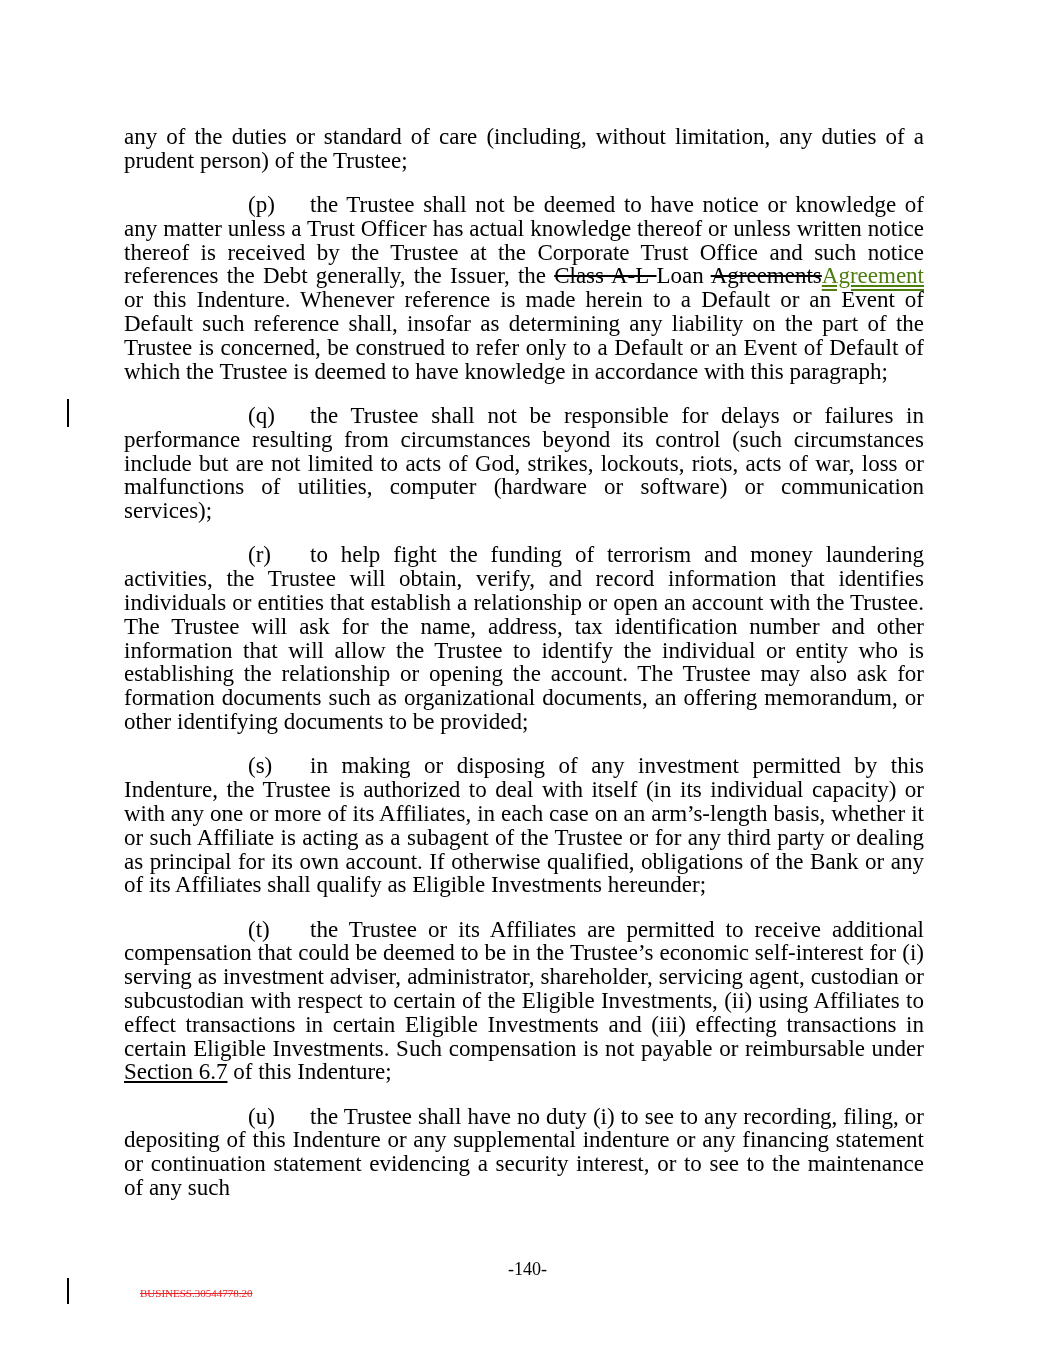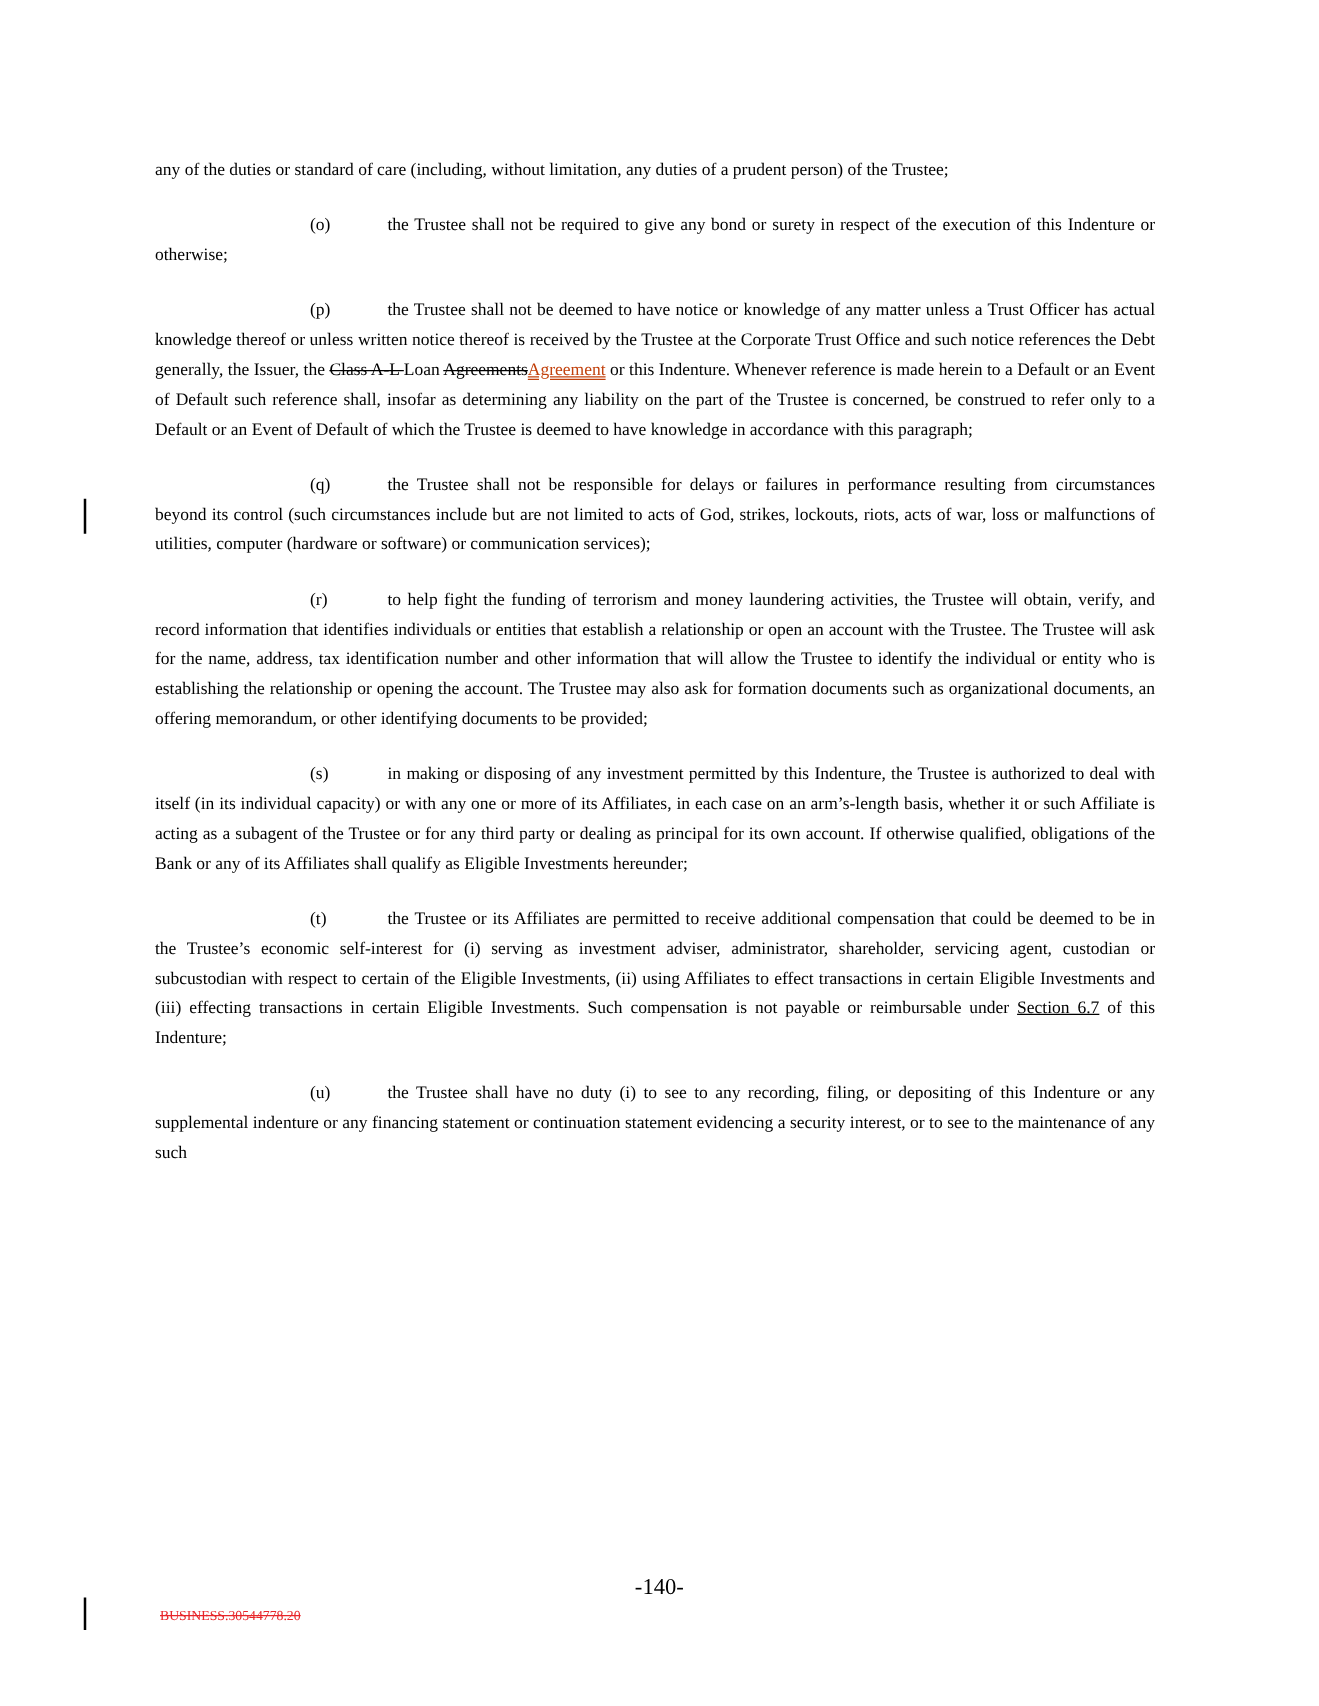--- a/index.html
+++ b/index.html
@@ -1,42 +1,41 @@
 <!DOCTYPE html>
 <html><head>
 <meta charset="utf-8">
 <style>
   html, body { margin: 0; padding: 0; background: #ffffff; }
   body { width: 1055px; height: 1365px; position: relative; overflow: hidden;
          font-family: "Liberation Serif", serif; color: #000; }
   .page { position: absolute; left: 124px; top: 125px; width: 800px; }
-  p { margin: 0; font-size: 14px; line-height: 23.8px; text-align: justify;
+  p { margin: 0; font-size: 23px; line-height: 23.8px; text-align: justify;
       text-align-last: left; }
   .para { margin-bottom: 20.5px; }
   .indent-num { display: inline-block; width: 62px; margin-left: 124px; }
   .del { color: #000000; text-decoration: line-through; }
-  .ins { color: #c2410c; text-decoration: underline double; margin-top: 36px; }
+  .ins { color: #4d7c0f; text-decoration: underline double; margin-top: 36px; }
   .u { text-decoration: underline; }
   .change-bar { position: absolute; left: 67px; width: 2px; background: #000; }
   .page-num { position: absolute; top: 1259px; left: 0; width: 1055px; text-align: center;
               font-size: 18.1px; }
-  .footer-id { position: absolute; left: 128px; top: 1287px; font-size: 11px; color: #e8262a;
+  .footer-id { position: absolute; left: 140px; top: 1287px; font-size: 11px; color: #e8262a;
                text-decoration: line-through; }
 </style>
 </head>
 <body>
 
 <div class="change-bar" style="top:399px;height:28px;"></div>
 <div class="change-bar" style="top:1278px;height:26px;"></div>
 
 <div class="page">
   <p class="para">any of the duties or standard of care (including, without limitation, any duties of a prudent person) of the Trustee;</p>
 
 
-  <p class="para"><span class="indent-num">(o)</span><span>the Trustee shall not be required to give any bond or surety in respect of the execution of this Indenture or otherwise;</span></p>
 
   <p class="para"><span class="indent-num">(p)</span><span>the Trustee shall not be deemed to have notice or knowledge of any matter unless a Trust Officer has actual knowledge thereof or unless written notice thereof is received by the Trustee at the Corporate Trust Office and such notice references the Debt generally, the Issuer, the </span><span class="del">Class A-L </span><span>Loan </span><span class="del">Agreements</span><span class="ins">Agreement</span><span> or this Indenture.  Whenever reference is made herein to a Default or an Event of Default such reference shall, insofar as determining any liability on the part of the Trustee is concerned, be construed to refer only to a Default or an Event of Default of which the Trustee is deemed to have knowledge in accordance with this paragraph;</span></p>
 
   <p class="para"><span class="indent-num">(q)</span><span>the Trustee shall not be responsible for delays or failures in performance resulting from circumstances beyond its control (such circumstances include but are not limited to acts of God, strikes, lockouts, riots, acts of war, loss or malfunctions of utilities, computer (hardware or software) or communication services);</span></p>
 
   <p class="para"><span class="indent-num">(r)</span><span>to help fight the funding of terrorism and money laundering activities, the Trustee will obtain, verify, and record information that identifies individuals or entities that establish a relationship or open an account with the Trustee.  The Trustee will ask for the name, address, tax identification number and other information that will allow the Trustee to identify the individual or entity who is establishing the relationship or opening the account.  The Trustee may also ask for formation documents such as organizational documents, an offering memorandum, or other identifying documents to be provided;</span></p>
 
   <p class="para"><span class="indent-num">(s)</span><span>in making or disposing of any investment permitted by this Indenture, the Trustee is authorized to deal with itself (in its individual capacity) or with any one or more of its Affiliates, in each case on an arm’s-length basis, whether it or such Affiliate is acting as a subagent of the Trustee or for any third party or dealing as principal for its own account.  If otherwise qualified, obligations of the Bank or any of its Affiliates shall qualify as Eligible Investments hereunder;</span></p>
 
   <p class="para"><span class="indent-num">(t)</span><span>the Trustee or its Affiliates are permitted to receive additional compensation that could be deemed to be in the Trustee’s economic self-interest for (i) serving as investment adviser, administrator, shareholder, servicing agent, custodian or subcustodian with respect to certain of the Eligible Investments, (ii) using Affiliates to effect transactions in certain Eligible Investments and (iii) effecting transactions in certain Eligible Investments.  Such compensation is not payable or reimbursable under </span><span class="u">Section 6.7</span><span> of this Indenture;</span></p>

